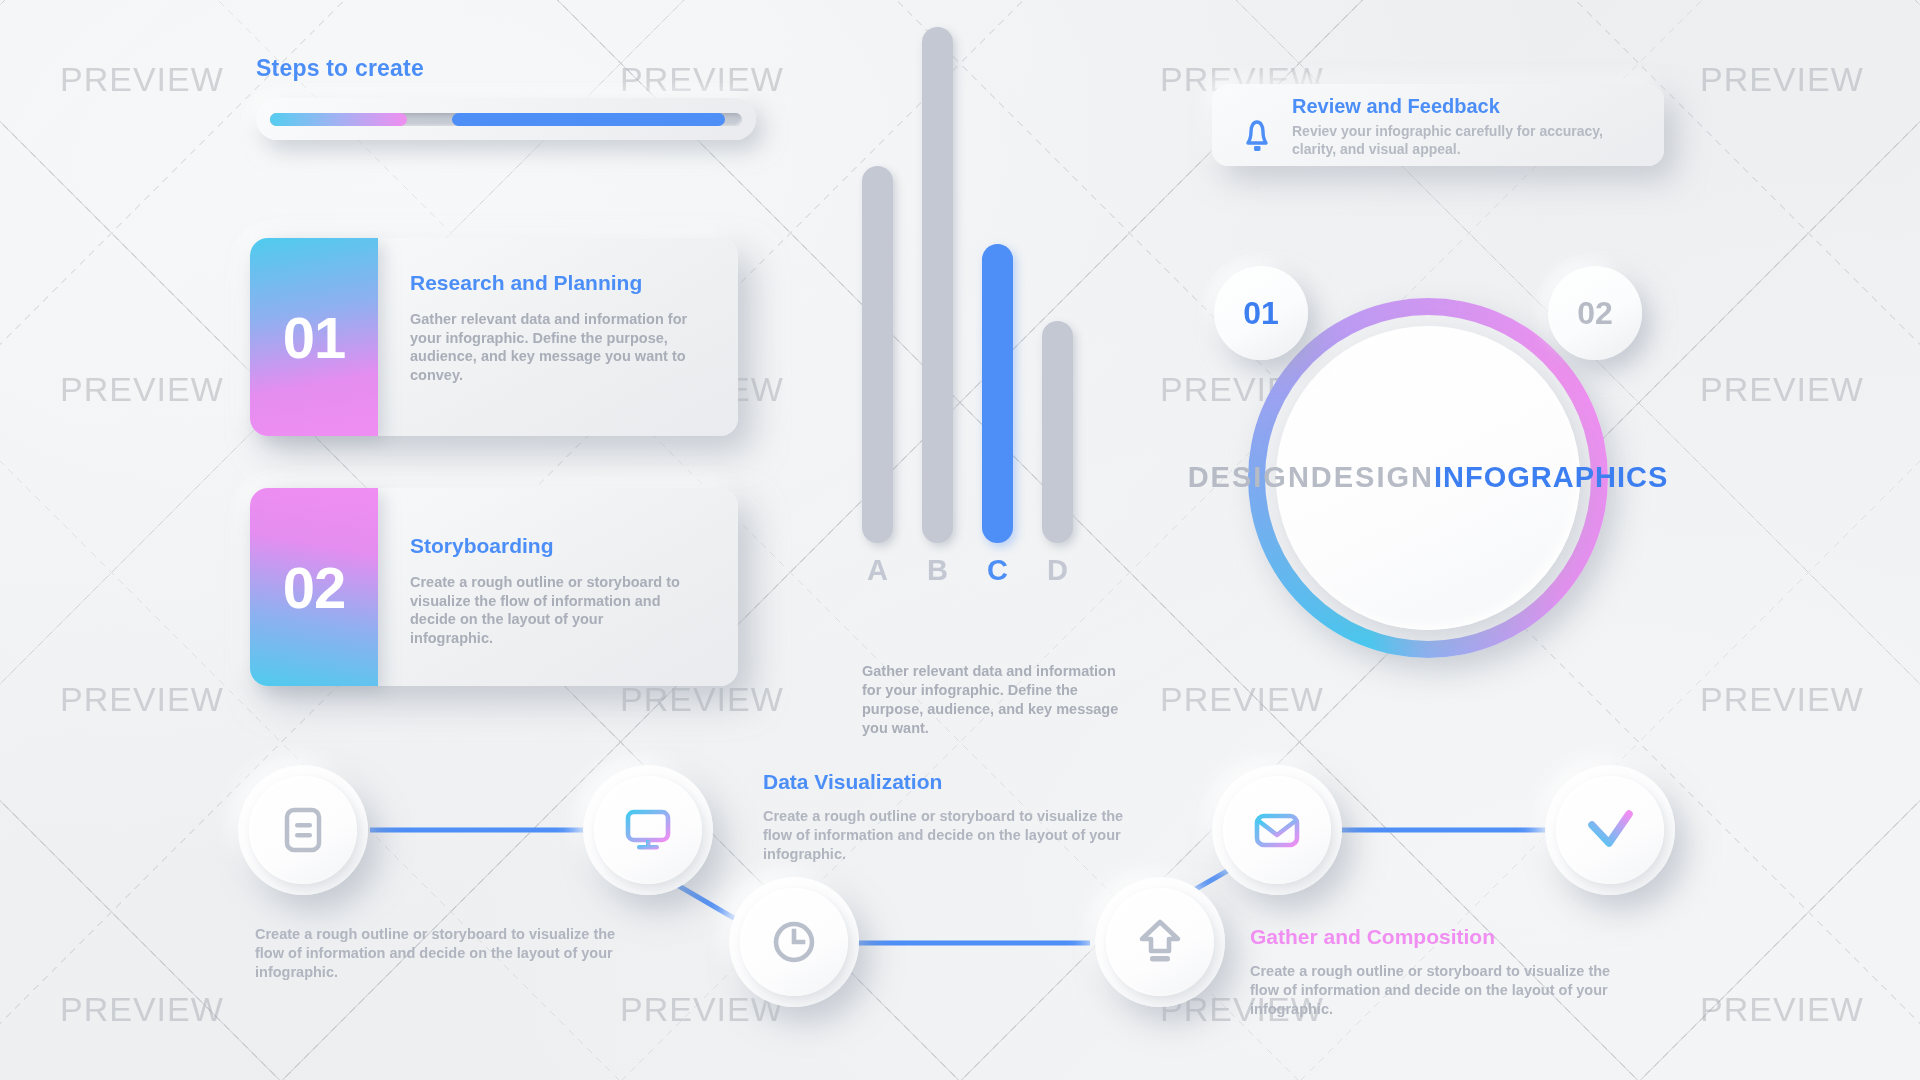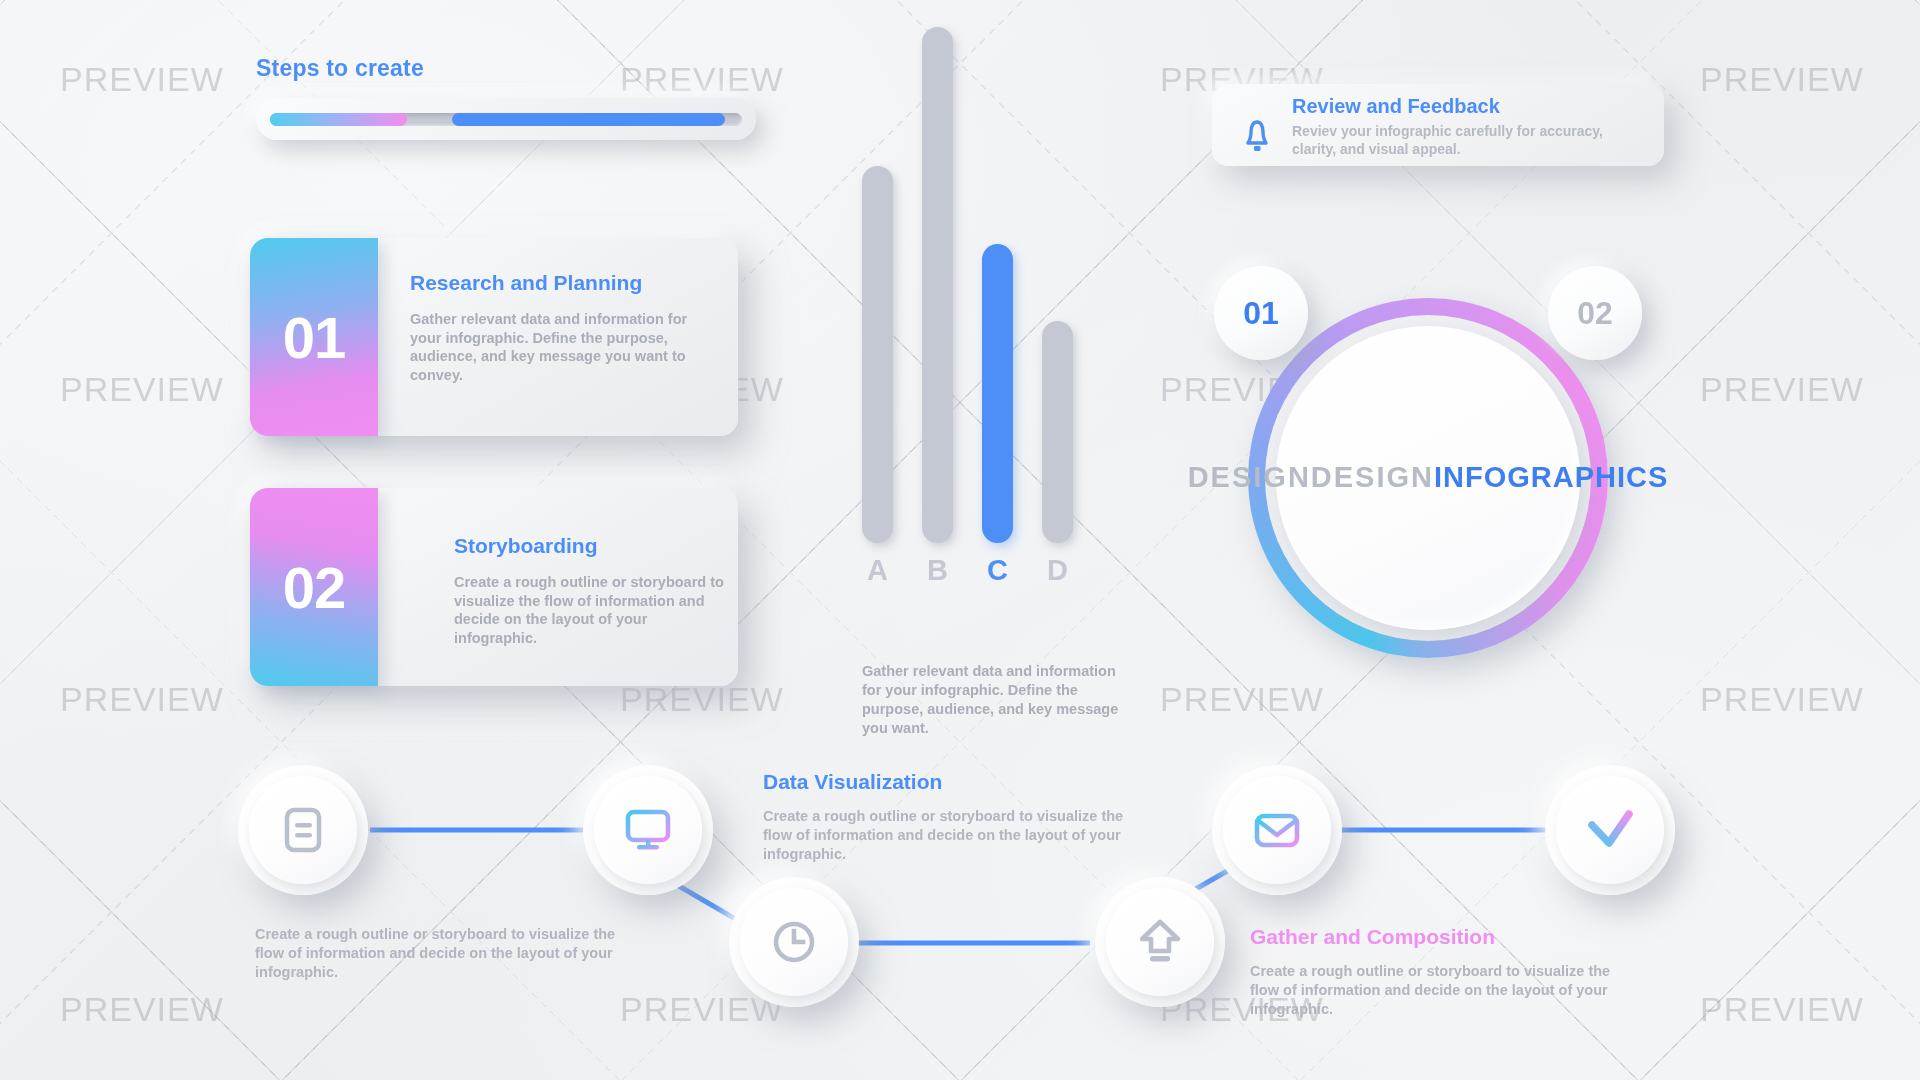--- a/index.html
+++ b/index.html
@@ -74,21 +74,21 @@
     box-shadow: 6px 6px 16px rgba(150,158,172,.35);
   }
   .ncard-num { color:#ffffff; font-size:58px; font-weight:bold; letter-spacing:-1px; }
   .ncard-body { flex:1; padding:33px 28px 0 32px; }
   .ncard-title { color:#4c8ef7; font-size:21px; font-weight:bold; margin-bottom:15px; }
   .ncard-text { color:#a9aeb8; font-size:14.5px; font-weight:bold; line-height:1.28; width:278px; }
 
   #card-01 { left:250px; top:238px; }
   #card-02 { left:250px; top:488px; }
   #card-02 .ncard-left { background:linear-gradient(10deg,#4fcbee 0%,#8fb0f0 34%,#e58df0 70%,#f08ef2 100%); }
-  #card-02 .ncard-body { padding-top:46px;margin-left:44px; }
+  #card-02 .ncard-body { padding-top:46px; }
 
   
   #bar-chart { position:absolute; left:860px; top:50px; width:260px; height:555px; }
   #bars { position:absolute; left:0; bottom:62px; height:516px; width:250px; }
   .bar { position:absolute; bottom:0; width:31px; border-radius:16px; background:#c3c8d3;
          box-shadow: 3px 4px 9px rgba(160,168,180,.45); }
   .bar.hl { background:#4d8ef7; box-shadow: 3px 4px 10px rgba(77,142,247,.35); }
   .blabel { position:absolute; bottom:18px; width:31px; text-align:center;
             font-size:29px; font-weight:bold; color:#c3c8d3; }
   .blabel.hl { color:#4d8ef7; }

